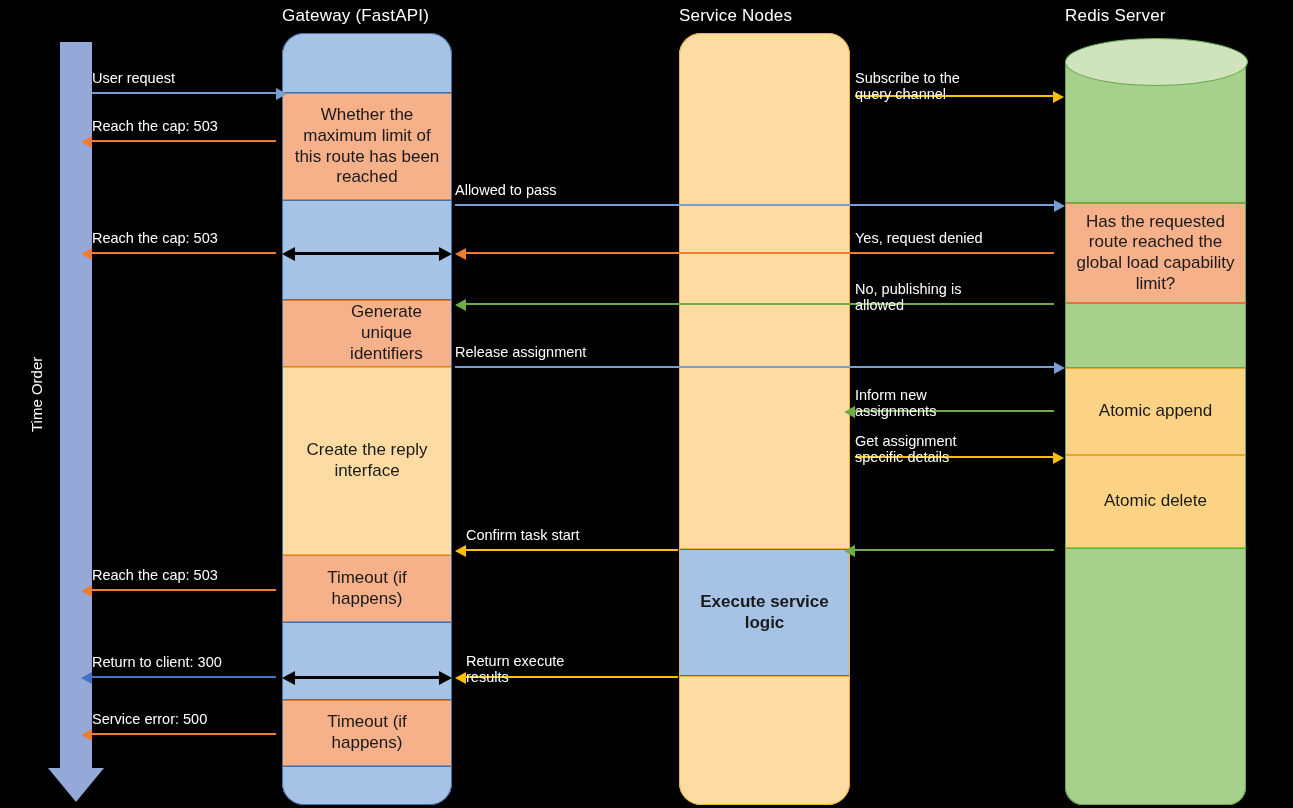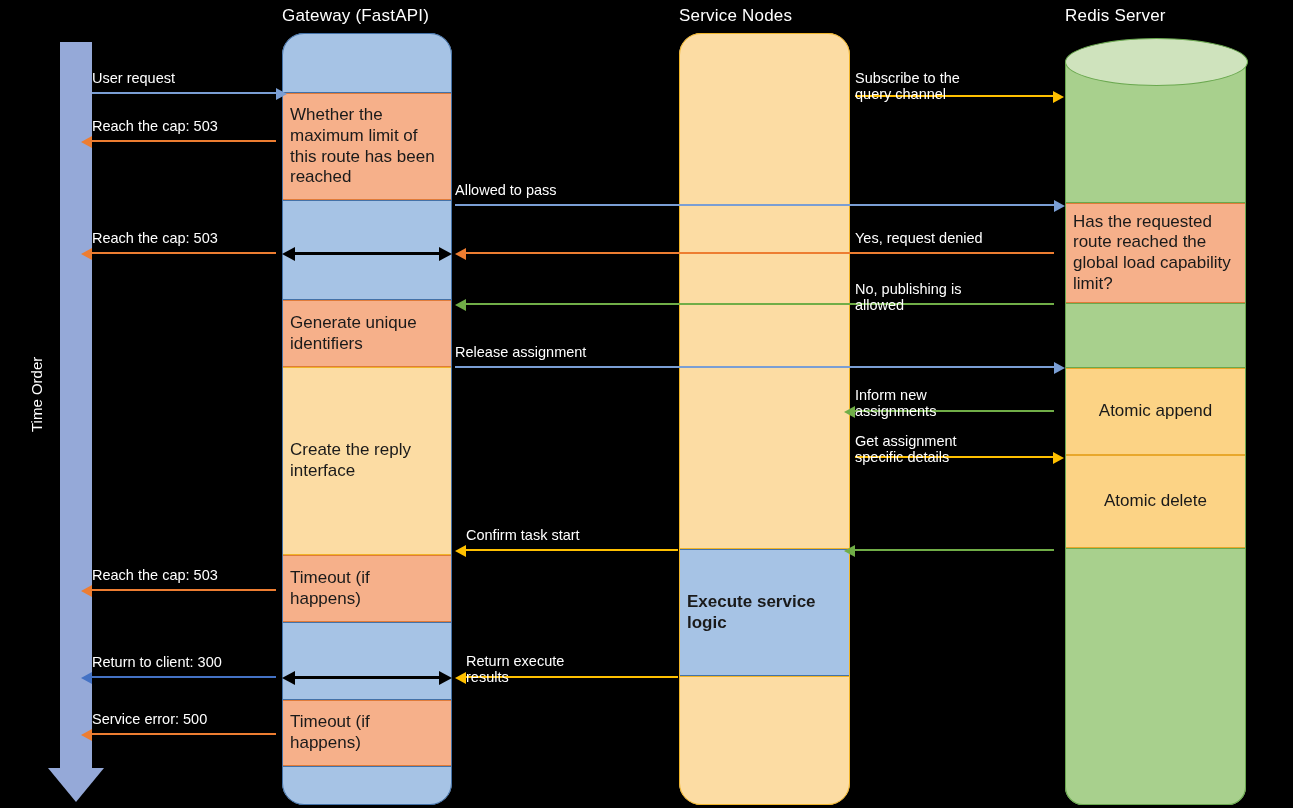--- a/index.html
+++ b/index.html
@@ -8,21 +8,21 @@
   .stage{position:absolute;inset:0;width:1293px;height:808px;}
 
   
   .col-title{position:absolute;color:#fff;font-size:17px;text-align:left;
              white-space:nowrap;letter-spacing:.2px;}
 
   
   .lane{position:absolute;overflow:hidden;}
   .lane.rounded{border-radius:22px;}
   .seg{position:absolute;left:0;right:0;box-sizing:border-box;
-       display:flex;align-items:center;justify-content:center;
+       display:flex;align-items:center;justify-content:center;text-align:center;
        font-size:17px;color:#1a1a1a;line-height:1.22;padding:2px 8px;}
   .seg.blue{background:#a6c3e5;border-top:1px solid #4472a8;border-bottom:1px solid #4472a8;}
   .seg.orange{background:#f6b08a;border-top:1px solid #e07b39;border-bottom:1px solid #e07b39;}
   .seg.yellow{background:#fcd385;border-top:1px solid #e8a72b;border-bottom:1px solid #e8a72b;}
   .seg.yellow-l{background:#fcdca3;border-top:1px solid #f0b429;border-bottom:1px solid #f0b429;}
   .seg.green{background:#a8d08d;border-top:1px solid #6aa84f;border-bottom:1px solid #6aa84f;}
   .lane-outline{position:absolute;box-sizing:border-box;pointer-events:none;}
 
   
   .cyl-top{position:absolute;border-radius:50%;
@@ -67,21 +67,21 @@
   <div class="lane rounded" style="left:282px;top:33px;width:170px;height:772px;">
     <div class="seg blue" style="top:0px;   height:60px;">
         <span></span>
       </div>
     <div class="seg orange" style="top:60px;  height:107px;">
         <span>Whether the maximum limit of this route has been reached</span>
       </div>
     <div class="seg blue" style="top:167px; height:100px;">
         <span></span>
       </div>
-    <div class="seg orange" style="top:267px; height:67px;">
+    <div class="seg orange" style="top:267px; height:67px;padding-left:47px;">
         <span>Generate unique identifiers</span>
       </div>
     <div class="seg yellow-l" style="top:334px; height:188px;">
         <span>Create the reply interface</span>
       </div>
     <div class="seg orange" style="top:522px; height:67px;">
         <span>Timeout (if happens)</span>
       </div>
     <div class="seg blue" style="top:589px; height:78px;">
         <span></span>

